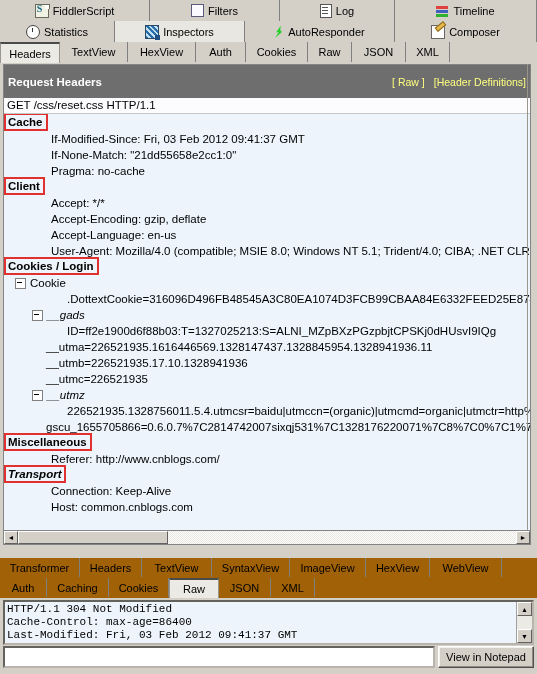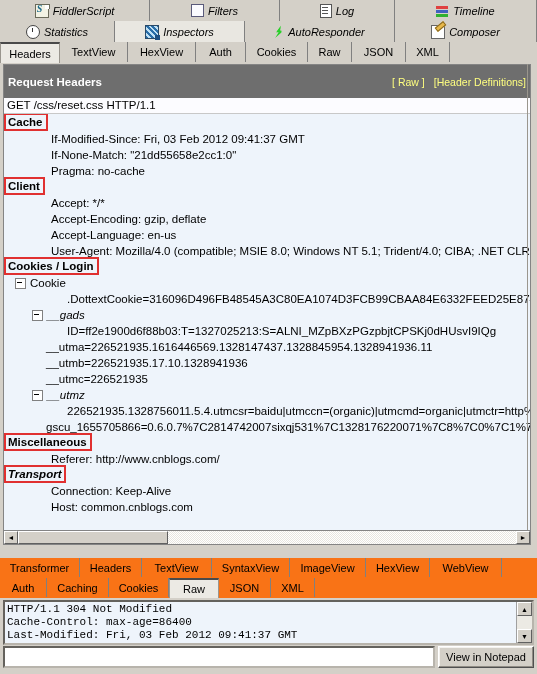--- a/index.html
+++ b/index.html
@@ -17,21 +17,20 @@
     background: #d4d0c8;
     box-sizing: border-box;
   }
 
   
   .tabstrip {
     position: absolute;
     left: 0; top: 0;
     width: 537px; height: 42px;
     background: #d4d0c8;
-    font-style: italic;
   }
   .tabrow {
     position: absolute;
     left: 0;
     width: 537px;
     height: 21px;
     display: flex;
     align-items: stretch;
   }
   .tabrow.row1 { top: 0; }
@@ -343,21 +342,21 @@
     box-sizing: border-box;
   }
 
   
   .restabs {
     position: absolute;
     left: 0;
     width: 537px; height: 20px;
     display: flex;
     align-items: stretch;
-    background: #f97316;
+    background: #a16207;
   }
   .restabs.r1 { top: 558px; }
   .restabs.r2 { top: 578px; }
   .restab {
     display: flex;
     align-items: center;
     justify-content: center;
     height: 19px;
     padding: 0 10px;
     font-size: 11px;

